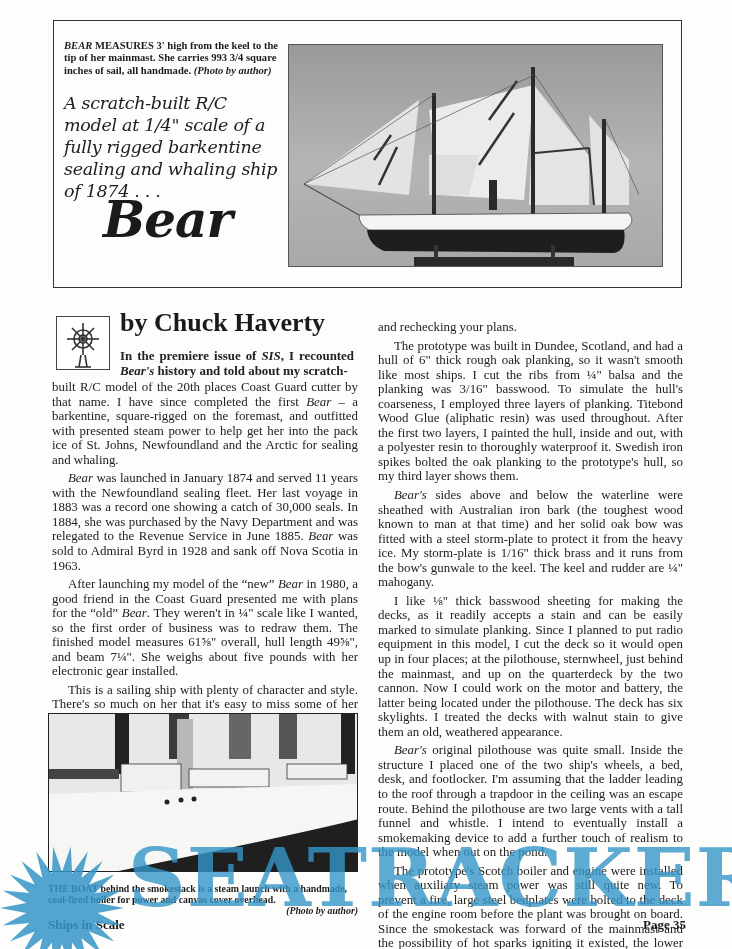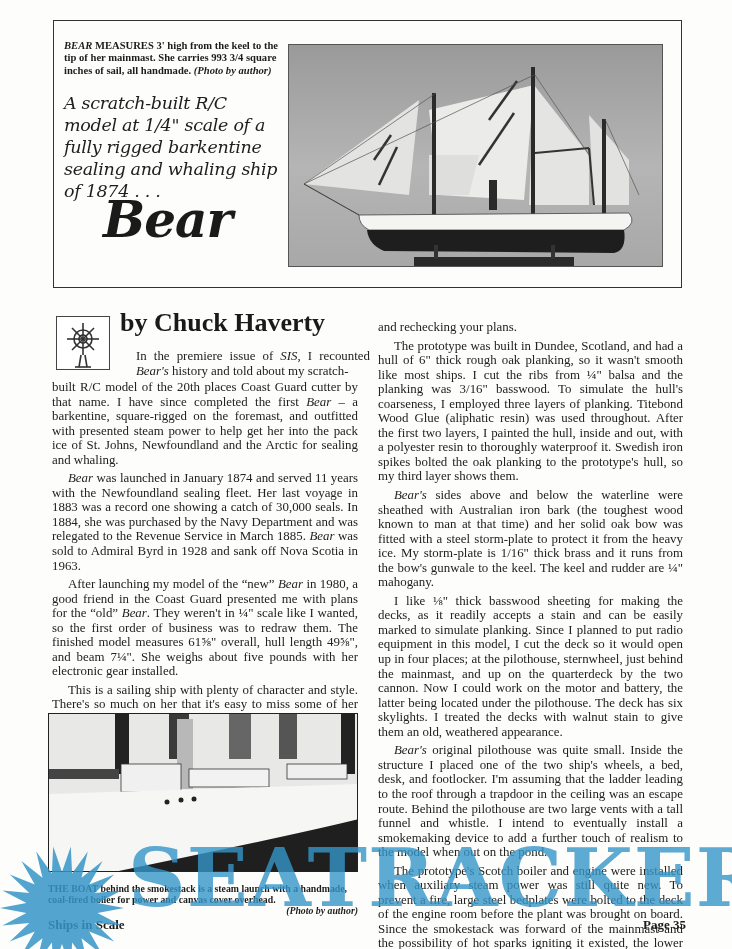--- a/index.html
+++ b/index.html
@@ -47,21 +47,21 @@
     font-size: 26px; line-height: 26px; color: #1a1a1a;
   }
   .col {
     position: absolute; font-family: "Liberation Serif", serif;
     font-size: 12.9px; line-height: 14.55px; color: #222; text-align: justify;
   }
   .col p { margin: 4px; text-indent: 16px; }
   .col p.noindent { text-indent: 0; }
   .col i { font-style: italic; }
   .col b { font-weight: normal; }
-  .col1a { left: 132px; top: 345px; width: 242px; }
+  .col1a { left: 116px; top: 345px; width: 242px; font-weight: bold; }
   .col1 { left: 48px; top: 376px; width: 314px; }
   .col2 { left: 374px; top: 316px; width: 313px; }
   .cap-low {
     position: absolute; left: 48px; top: 883px; width: 310px;
     font-family: "Liberation Serif", serif; font-weight: bold;
     font-size: 9.8px; line-height: 11px; color: #1c1c1c;
   }
   .cap-low .credit { display: block; text-align: right; font-style: italic; }
   .footer-left, .footer-right {
     position: absolute; top: 917px;
@@ -142,21 +142,21 @@
   </svg>
 </div>
 <div class="byline">by Chuck Haverty</div>
 
 <div class="col col1a">
   <p class="noindent"><span>In the premiere issue of </span><i>SIS</i><span>, I recounted </span><i>Bear's</i><span> history and told about my scratch-</span></p>
 </div>
 
 <div class="col col1">
   <p class="noindent"><span>built R/C model of the 20th places Coast Guard cutter by that name. I have since completed the first </span><i>Bear</i><span> – a barkentine, square-rigged on the foremast, and outfitted with presented steam power to help get her into the pack ice of St. Johns, Newfoundland and the Arctic for sealing and whaling.</span></p>
-  <p><i>Bear</i><span> was launched in January 1874 and served 11 years with the Newfoundland sealing fleet. Her last voyage in 1883 was a record one showing a catch of 30,000 seals. In 1884, she was purchased by the Navy Department and was relegated to the Revenue Service in March 1885. </span><i>Bear</i><span> was sold to Admiral Byrd in 1928 and sank off Nova Scotia in 1963.</span></p>
+  <p><i>Bear</i><span> was launched in January 1874 and served 11 years with the Newfoundland sealing fleet. Her last voyage in 1883 was a record one showing a catch of 30,000 seals. In 1884, she was purchased by the Navy Department and was relegated to the Revenue Service in June 1885. </span><i>Bear</i><span> was sold to Admiral Byrd in 1928 and sank off Nova Scotia in 1963.</span></p>
   <p><span>After launching my model of the “new” </span><i>Bear</i><span> in 1980, a good friend in the Coast Guard presented me with plans for the “old” </span><i>Bear</i><span>. They weren't in ¼" scale like I wanted, so the first order of business was to redraw them. The finished model measures 61⅝" overall, hull length 49⅝", and beam 7¼". She weighs about five pounds with her electronic gear installed.</span></p>
   <p>This is a sailing ship with plenty of character and style. There's so much on her that it's easy to miss some of her finer details. Yes, it almost happened to me, which is why it's vitally important to keep checking</p>
 </div>
 
 <div class="col col2">
   <p class="noindent">and rechecking your plans.</p>
   <p>The prototype was built in Dundee, Scotland, and had a hull of 6" thick rough oak planking, so it wasn't smooth like most ships. I cut the ribs from ¼" balsa and the planking was 3/16" basswood. To simulate the hull's coarseness, I employed three layers of planking. Titebond Wood Glue (aliphatic resin) was used throughout. After the first two layers, I painted the hull, inside and out, with a polyester resin to thoroughly waterproof it. Swedish iron spikes bolted the oak planking to the prototype's hull, so my third layer shows them.</p>
   <p><i>Bear's</i><span> sides above and below the waterline were sheathed with Australian iron bark (the toughest wood known to man at that time) and her solid oak bow was fitted with a steel storm-plate to protect it from the heavy ice. My storm-plate is 1/16" thick brass and it runs from the bow's gunwale to the keel. The keel and rudder are ¼" mahogany.</span></p>
   <p><b>I like</b><span> ⅛" thick basswood sheeting for making the decks, as it readily accepts a stain and can be easily marked to simulate planking. Since I planned to put radio equipment in this model, I cut the deck so it would open up in four places; at the pilothouse, sternwheel, just behind the mainmast, and up on the quarterdeck by the two cannon. Now I could work on the motor and battery, the latter being located under the pilothouse. The deck has six skylights. I treated the decks with walnut stain to give them an old, weathered appearance.</span></p>
   <p><i>Bear's</i><span> original pilothouse was quite small. Inside the structure I placed one of the two ship's wheels, a bed, desk, and footlocker. I'm assuming that the ladder leading to the roof through a trapdoor in the ceiling was an escape route. Behind the pilothouse are two large vents with a tall funnel and whistle. I intend to eventually install a smokemaking device to add a further touch of realism to the model when out on the pond.</span></p>

